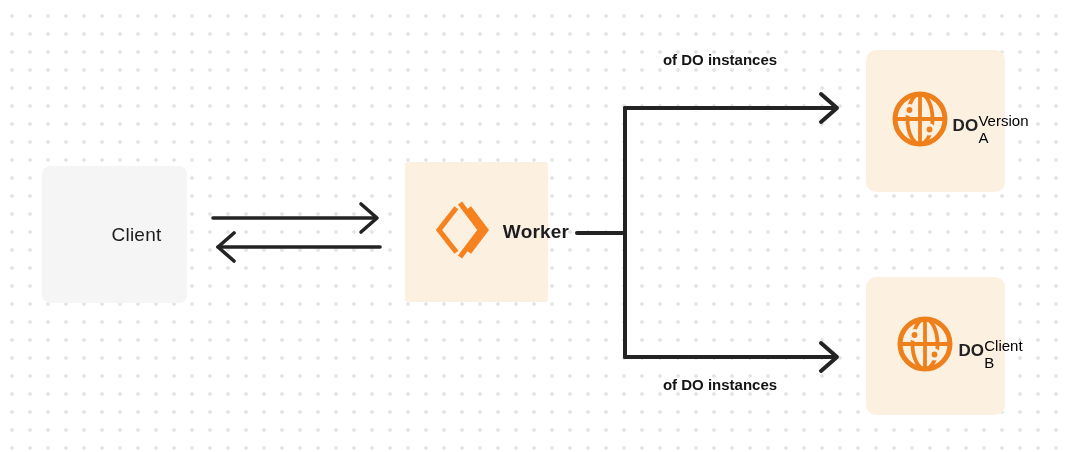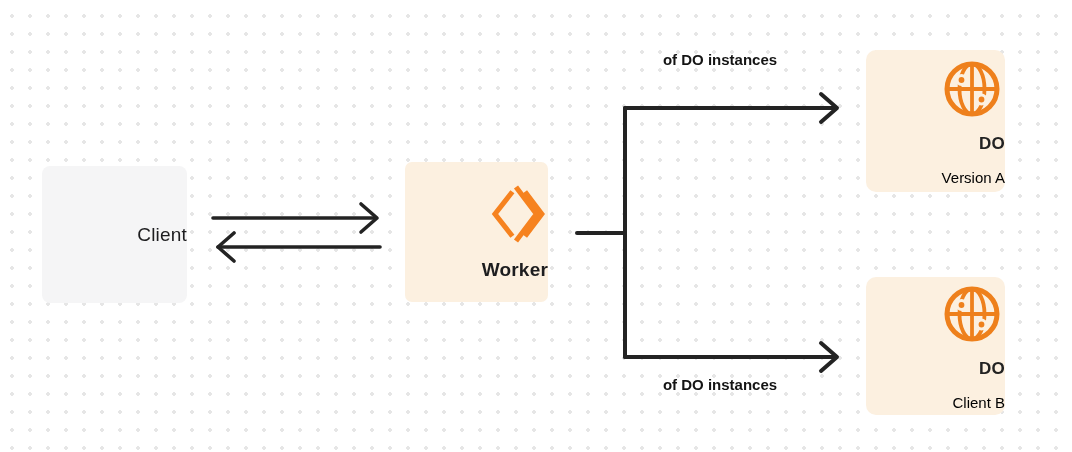--- a/index.html
+++ b/index.html
@@ -22,43 +22,43 @@
   .overlay {
     position: absolute;
     left: 0; top: 0;
     width: 1072px;
     height: 452px;
     pointer-events: none;
   }
   .node {
     position: absolute;
     display: flex;
-    flex-direction: column;
-    align-items: flex-end;
+    flex-direction: row;
+    align-items: center;
     justify-content: center;
     box-sizing: border-box;
     padding-left: 44px;
   }
   .client-box {
     left: 42px; top: 166px;
     width: 145px; height: 137px;
     background: #f5f5f6;
     border-radius: 8px;
   }
   .client-label {
     font-size: 19px;
     font-weight: 400;
     color: #1d1d1f;
     letter-spacing: 0.2px;
   }
   .worker-box {
     left: 405px; top: 162px;
     width: 143px; height: 140px;
     background: #fcf0e0;
-    border-radius: 7px;
+    border-radius: 2px;
     gap: 11px;
   }
   .worker-label {
     font-size: 19px;
     font-weight: 700;
     color: #1d1d1f;
     letter-spacing: 0.2px;
   }
   .do-box {
     left: 866px;

